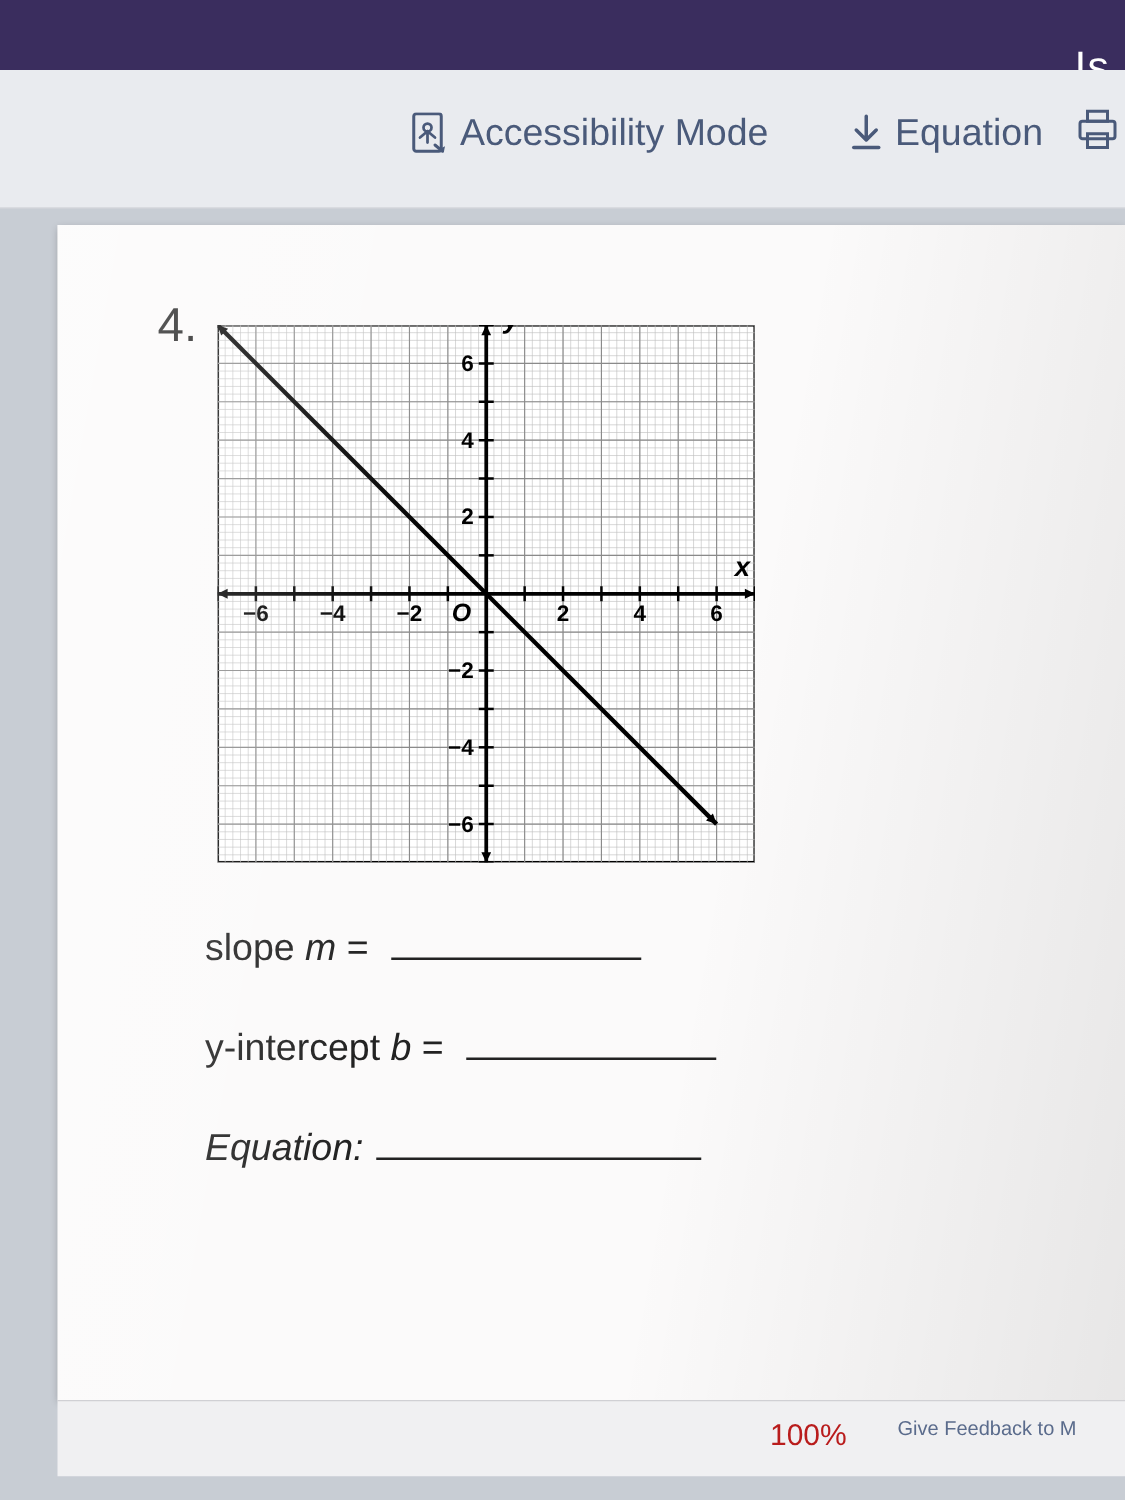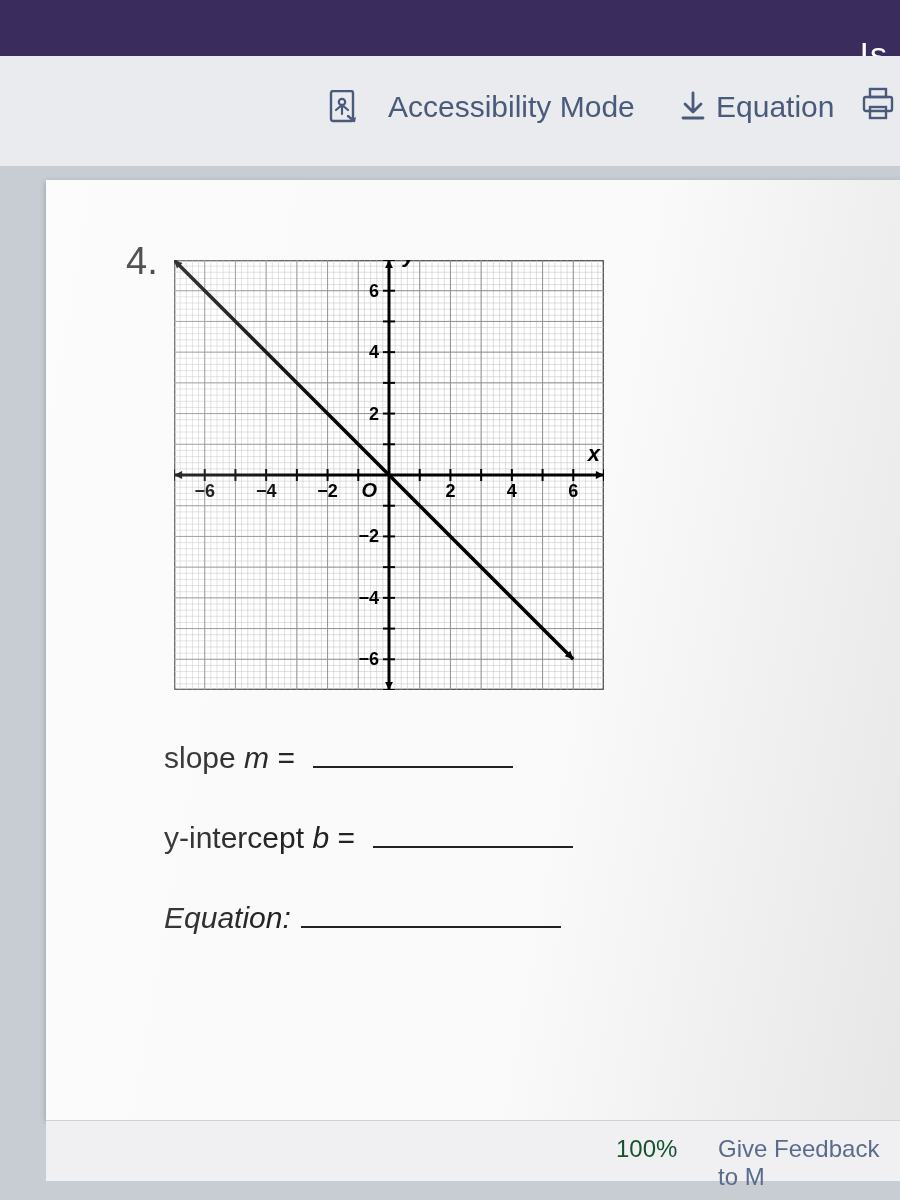--- a/index.html
+++ b/index.html
@@ -7,43 +7,43 @@
   
   .topbar{position:absolute;left:0;top:0;width:900px;height:56px;
     background:#3a2d5e;color:#fff;}
   .topbar .is{position:absolute;right:12px;top:8px;font-size:34px;letter-spacing:1px;margin-top:27px;}
   
   .toolbar{position:absolute;left:0;top:56px;width:900px;height:110px;
     background:#e9ebef;border-bottom:1px solid #c9cbd2;}
   .tb-item{position:absolute;top:34px;display:flex;align-items:center;
     color:#4a5a7a;font-size:30px;}
   .tb-item svg{margin-right:10px;}
-  #acc{left:328px;gap:20px;}
+  #acc{left:328px;}
   #dl{left:680px;}
   #print{left:860px;top:30px;}
   
   .page{position:absolute;left:46px;top:180px;width:854px;height:940px;
     background:#fbfafa;box-shadow:0 2px 6px rgba(0,0,0,.25);}
   .page::after{content:"";position:absolute;pointer-events:none;
     left:0;top:0;right:0;bottom:0;
     background:linear-gradient(100deg,rgba(255,255,255,.35) 0%,rgba(255,255,255,0) 35%,rgba(0,0,0,0) 60%,rgba(0,0,0,.08) 100%);}
   .qnum{position:absolute;left:80px;top:60px;font-size:38px;color:#1a1a1a;}
   
   .graph{position:absolute;left:128px;top:80px;width:430px;height:430px;}
   .graph svg{width:100%;height:100%;}
   
   .prompt{position:absolute;left:118px;font-size:30px;color:#222;}
   .prompt .it{font-style:italic;}
   .blank{display:inline-block;border-bottom:2px solid #222;height:26px;
     vertical-align:baseline;margin-left:10px;}
   
   .statusbar{position:absolute;left:46px;top:1120px;width:854px;height:60px;
     background:#f0f0f2;border-top:1px solid #d0d0d4;}
-  .zoom{position:absolute;left:570px;top:14px;font-size:24px;color:#14532d;}
-  .feedback{position:absolute;left:672px;top:14px;font-size:24px;color:#5a6b8c;}
+  .zoom{position:absolute;left:570px;top:14px;font-size:24px;color:#b91c1c;}
+  .feedback{position:absolute;left:672px;top:14px;font-size:16px;color:#5a6b8c;}
 </style>
 </head>
 <body>
 
 <div class="topbar">
   <span class="is">Is</span>
 </div>
 
 <div class="toolbar">
   <div id="acc" class="tb-item">

